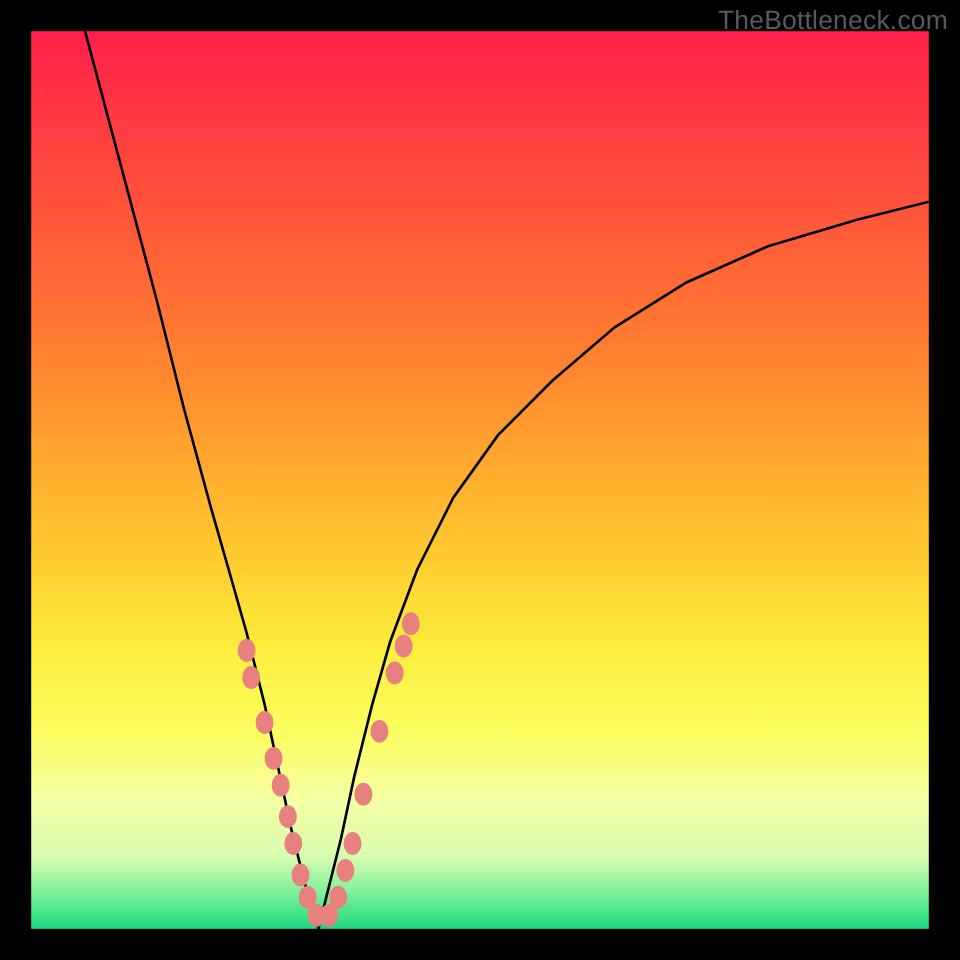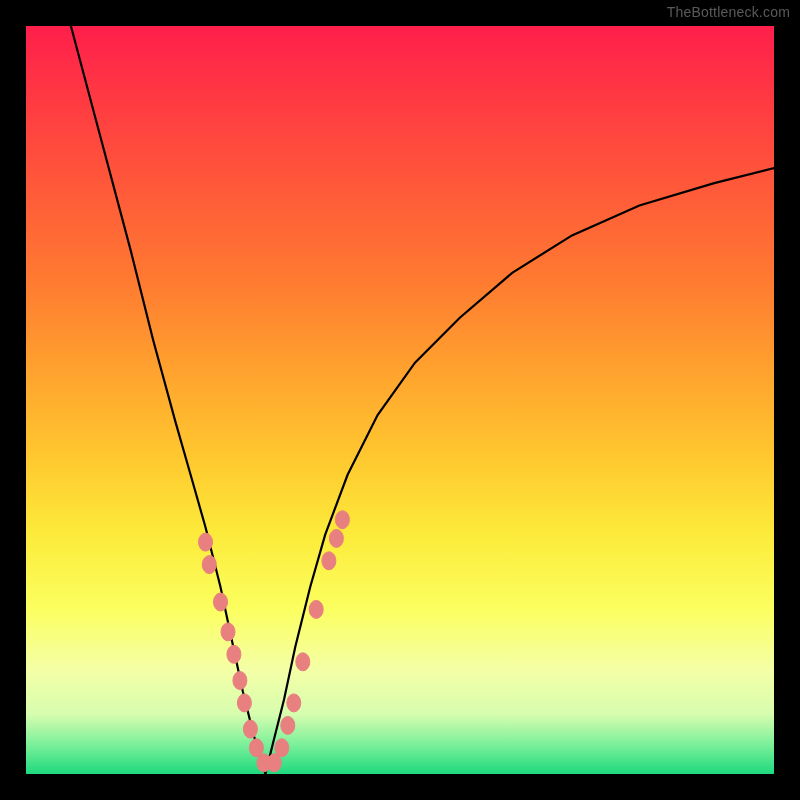--- a/index.html
+++ b/index.html
@@ -38,21 +38,21 @@
       #d7fdaf 92%,
       #7df09a 96%,
       #1ed97e 100%
     );
   }
   .watermark {
     position: absolute;
     top: 4px;
     right: 10px;
     font-family: Arial, Helvetica, sans-serif;
-    font-size: 14px;
+    font-size: 22px;
     color: #5a5a5a;
     letter-spacing: 0.2px;
   }
   svg {
     position: absolute;
     top: 0;
     left: 0;
   }
   .curve {
     fill: none;

